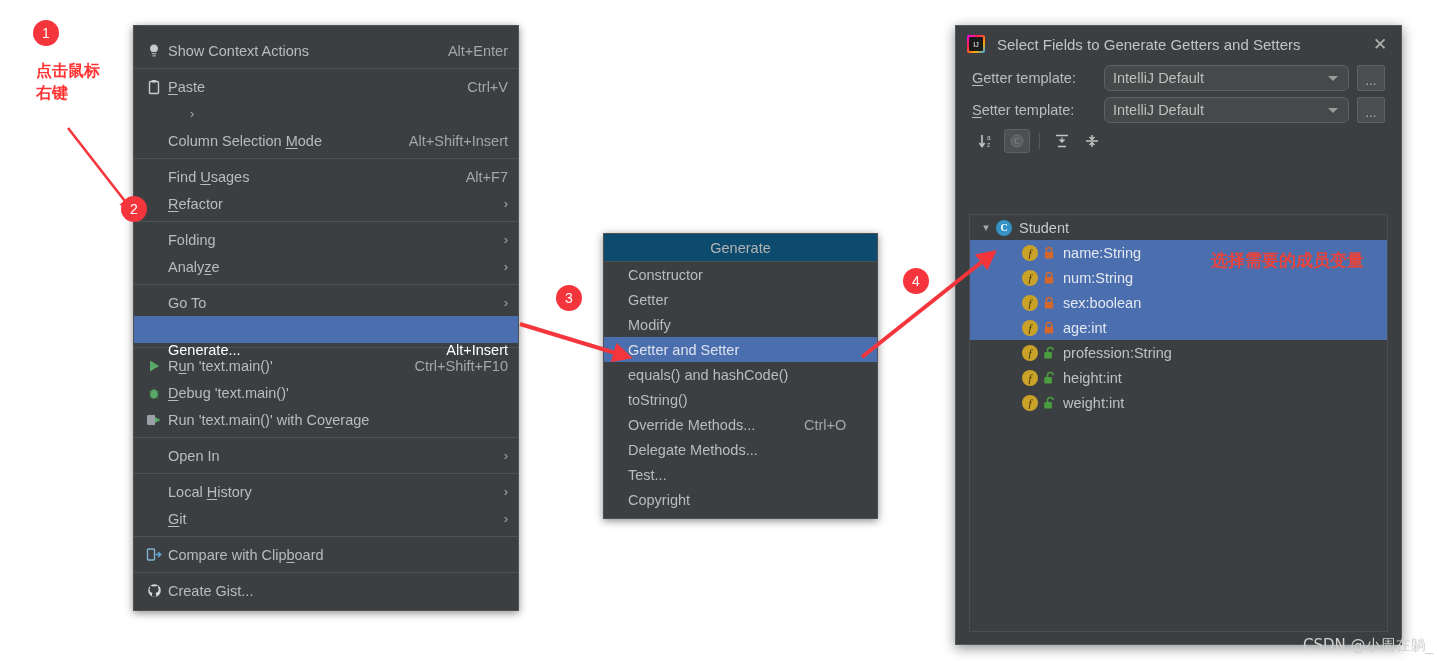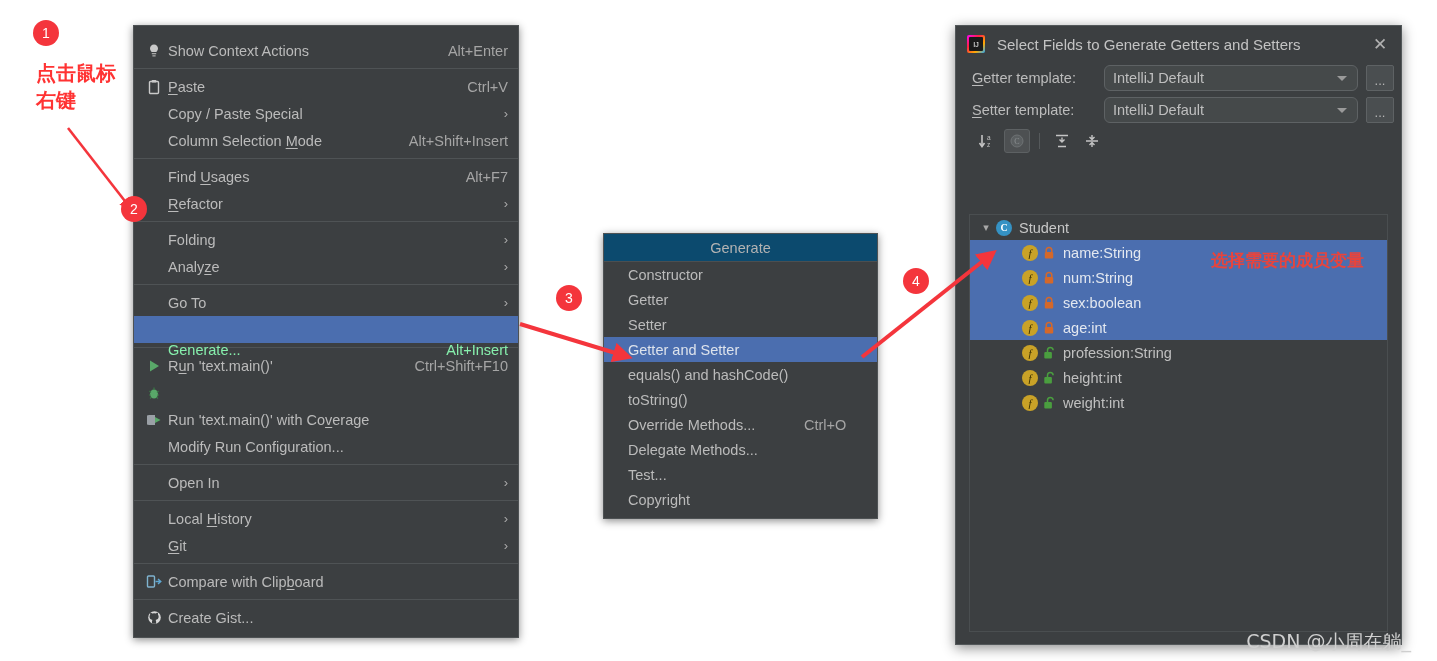--- a/index.html
+++ b/index.html
@@ -54,21 +54,21 @@
   }
   .mrow .chev {
     color: #a9a9a9;
     font-size: 13px;
     margin-left: 22px;
     line-height: 1;
   }
   .mrow.sel {
     background: #4b6eaf;
   }
-  .mrow.sel .lbl, .mrow.sel .acc { color: #86efac; margin-top: 40px; }
+  .mrow.sel .lbl, .mrow.sel .acc { color: #ffffff; margin-top: 40px; }
   .msep {
     height: 1px;
     background: #4f5355;
     margin: 4px 0;
   }
   .u { text-decoration: underline; text-underline-offset: 2px; }
 
   
   #context-menu {
     left: 133px; top: 25px;
@@ -151,21 +151,21 @@
     width: 22px; height: 22px;
     display: flex; align-items: center; justify-content: center;
     color: #b0b0b0;
     font-size: 17px;
     line-height: 1;
     cursor: default;
   }
 
   .trow {
     display: flex; align-items: center;
-    padding: 0 7px 0 16px;
+    padding: 0 16px 0 16px;
     height: 32px;
     box-sizing: border-box;
   }
   .trow .tlabel {
     color: #bcbcbc;
     font-size: 14.5px;
     width: 132px;
     white-space: nowrap;
   }
   .combo {
@@ -287,40 +287,40 @@
     background: #f4353c;
     color: #ffffff;
     font-size: 14px;
     display: flex; align-items: center; justify-content: center;
     font-family: "Liberation Sans", sans-serif;
     z-index: 40;
   }
   .zh-note {
     position: absolute;
     color: #f33;
-    font-size: 20px;
+    font-size: 16px;
     line-height: 1.35;
     font-family: "DejaVu Sans", sans-serif;
     font-weight: bold;
     z-index: 40;
     white-space: pre-line;
   }
   .zh-note.onblue { color: #e8443c; font-size: 17px; margin-left: 8px; }
   svg.anno {
     position: absolute;
     left: 0; top: 0;
     width: 1437px; height: 661px;
     pointer-events: none;
     z-index: 35;
   }
   #csdn-watermark {
     position: absolute;
-    right: 26px; bottom: 6px;
+    right: 4px; bottom: 6px;
     color: #cfcfcf;
-    font-size: 19px;
+    font-size: 15px;
     font-family: "DejaVu Sans", sans-serif;
     z-index: 50;
     white-space: nowrap;
   }
 </style>
 </head>
 <body>
 
 <div class="menu" id="context-menu">
     <div class="mrow">
@@ -340,21 +340,20 @@
         <svg width="14" height="16" viewBox="0 0 14 16">
           <rect x="2.5" y="2.5" width="9" height="12" rx="1" fill="none" stroke="#cacaca" stroke-width="1.4"></rect>
           <rect x="4.8" y="1" width="4.4" height="2.6" rx=".6" fill="#cacaca"></rect>
         </svg>
       </span>
       <span class="lbl"><span class="u">P</span>aste</span>
       <span class="acc">Ctrl+V</span>
     </div>
     <div class="mrow">
       <span class="ico"></span>
-      <span class="lbl">Copy / Paste Special</span>
       <span class="chev">›</span>
     </div>
     <div class="mrow">
       <span class="ico"></span>
       <span class="lbl">Column Selection <span class="u">M</span>ode</span>
       <span class="acc">Alt+Shift+Insert</span>
     </div>
     <div class="msep"></div>
     <div class="mrow">
       <span class="ico"></span>
@@ -398,34 +397,31 @@
       <span class="lbl">R<span class="u">u</span>n 'text.main()'</span>
       <span class="acc">Ctrl+Shift+F10</span>
     </div>
     <div class="mrow">
       <span class="ico">
         <svg width="14" height="14" viewBox="0 0 14 14">
           <ellipse cx="7" cy="8" rx="4" ry="4.6" fill="#59a869"></ellipse>
           <path d="M7 1.5 L7 4 M2.5 5 L4 6.5 M11.5 5 L10 6.5 M2 9 L3.6 9 M12 9 L10.4 9 M3 12.5 L4.4 11.3 M11 12.5 L9.6 11.3" stroke="#3a7a46" stroke-width="1.2"></path>
         </svg>
       </span>
+      <span class="lbl"><span class="u">D</span>ebug 'text.main()'</span>
     </div>
     <div class="mrow">
       <span class="ico">
         <svg width="15" height="14" viewBox="0 0 15 14">
           <path d="M2 2 L8 2 L8 12 L2 12 A5 5 0 0 1 2 2 z" fill="#9aa0a6"></path>
           <path d="M8 4 L13.5 7 L8 10 z" fill="#59a869"></path>
         </svg>
       </span>
       <span class="lbl">Run 'text.main()' with Co<span class="u">v</span>erage</span>
     </div>
-    <div class="mrow">
-      <span class="ico"></span>
-      <span class="lbl">Modify Run Configuration...</span>
-    </div>
     <div class="msep"></div>
     <div class="mrow">
       <span class="ico"></span>
       <span class="lbl">Open In</span>
       <span class="chev">›</span>
     </div>
     <div class="msep"></div>
     <div class="mrow">
       <span class="ico"></span>
       <span class="lbl">Local <span class="u">H</span>istory</span>
@@ -461,21 +457,21 @@
 <div class="menu" id="generate-popup">
   <div class="gtitle">Generate</div>
   <div id="generate-items">
       <div class="grow">
         <span>Constructor</span>
       </div>
       <div class="grow">
         <span>Getter</span>
       </div>
       <div class="grow">
-        <span>Setter</span>
+        <span>Modify</span>
       </div>
       <div class="grow sel">
         <span>Getter and Setter</span>
       </div>
       <div class="grow">
         <span>equals() and hashCode()</span>
       </div>
       <div class="grow">
         <span>toString()</span>
       </div>

